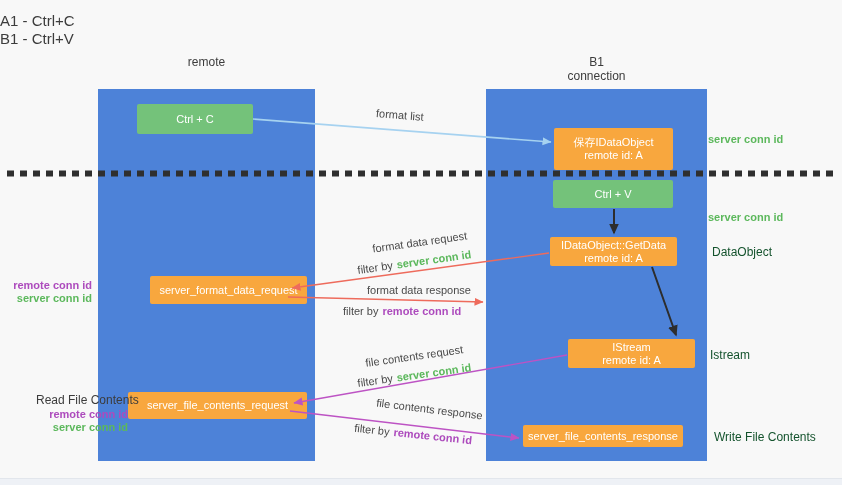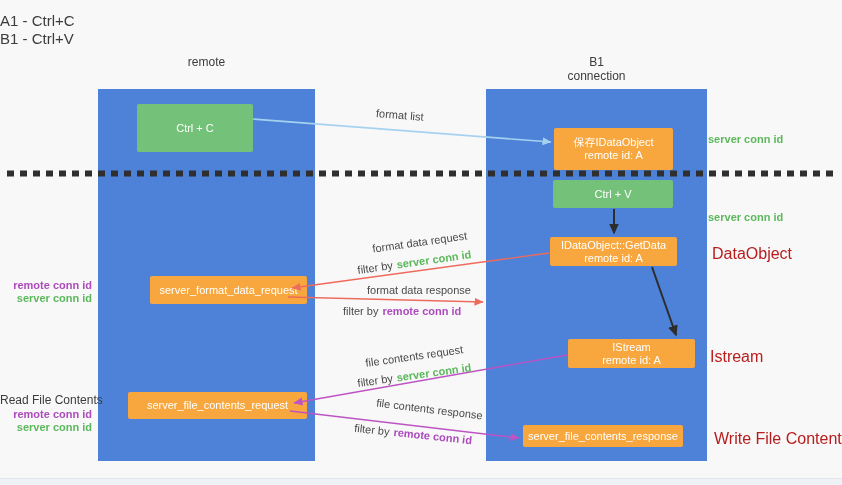--- a/index.html
+++ b/index.html
@@ -33,21 +33,21 @@
   .m-red{fill:var(--arrow-red);}
   .m-purple{fill:var(--arrow-purple);}
   .m-black{fill:var(--arrow-black);}
   .flabel{
     position:absolute;z-index:6;font-size:11px;color:#4a4a4a;white-space:nowrap;
   }
   .gid{color:var(--green-id);font-weight:bold;}
   .pid{color:var(--purple-id);font-weight:bold;}
   .filter-prefix{margin-right:4px;}
   .side-label{position:absolute;z-index:6;white-space:nowrap;}
-  .side-dark{font-size:16px;color:#b91c1c;}
+  .side-dark{font-size:12px;color:#14532d;}
   .side-green{font-size:11px;font-weight:bold;color:var(--green-id);}
   .left-group{
     position:absolute;left:0;width:92px;text-align:right;z-index:6;
     font-size:11px;line-height:13px;font-weight:bold;white-space:nowrap;
   }
   .left-group .dark-line{font-size:12px;font-weight:normal;color:#3c3c3c;line-height:15px;}
   .bottom-strip{
     position:absolute;left:0;bottom:0;width:842px;height:6px;
     background:#eef1f6;border-top:1px solid #e2e6ec;z-index:0;
   }
@@ -68,21 +68,21 @@
     <div>remote</div>
   </div>
   <div class="col-header" style="left:486px;width:221px;">
     <div>B1</div>
     <div>connection</div>
   </div>
 
   <div class="column" style="left:98px;width:217px;"></div>
   <div class="column" style="left:486px;width:221px;"></div>
 
-  <div class="node green" style="left:137px;top:104px;width:116px;height:48px;">
+  <div class="node green" style="left:137px;top:104px;width:116px;height:30px;">
     <span>Ctrl + C</span>
   </div>
 
   <div class="node orange" style="left:554px;top:128px;width:119px;height:42px;">
     <span>保存IDataObject</span>
     <span>remote id: A</span>
   </div>
 
   <div class="node green" style="left:553px;top:180px;width:120px;height:28px;">
     <span>Ctrl + V</span>
@@ -163,19 +163,19 @@
   <div class="side-label side-green" style="left:708px;top:133px;">server conn id</div>
   <div class="side-label side-green" style="left:708px;top:211px;">server conn id</div>
   <div class="side-label side-dark" style="left:712px;top:245px;">DataObject</div>
   <div class="side-label side-dark" style="left:710px;top:348px;">Istream</div>
   <div class="side-label side-dark" style="left:714px;top:430px;">Write File Contents</div>
 
   <div class="left-group" style="top:279px;">
     <div class="pid">remote conn id</div>
     <div class="gid">server conn id</div>
   </div>
-  <div class="left-group" style="top:393px;">
+  <div class="left-group" style="top:393px;padding-left:36px;">
     <div class="dark-line">Read File Contents</div>
     <div class="pid">remote conn id</div>
     <div class="gid">server conn id</div>
   </div>
 
 </div>
 
 </body></html>

